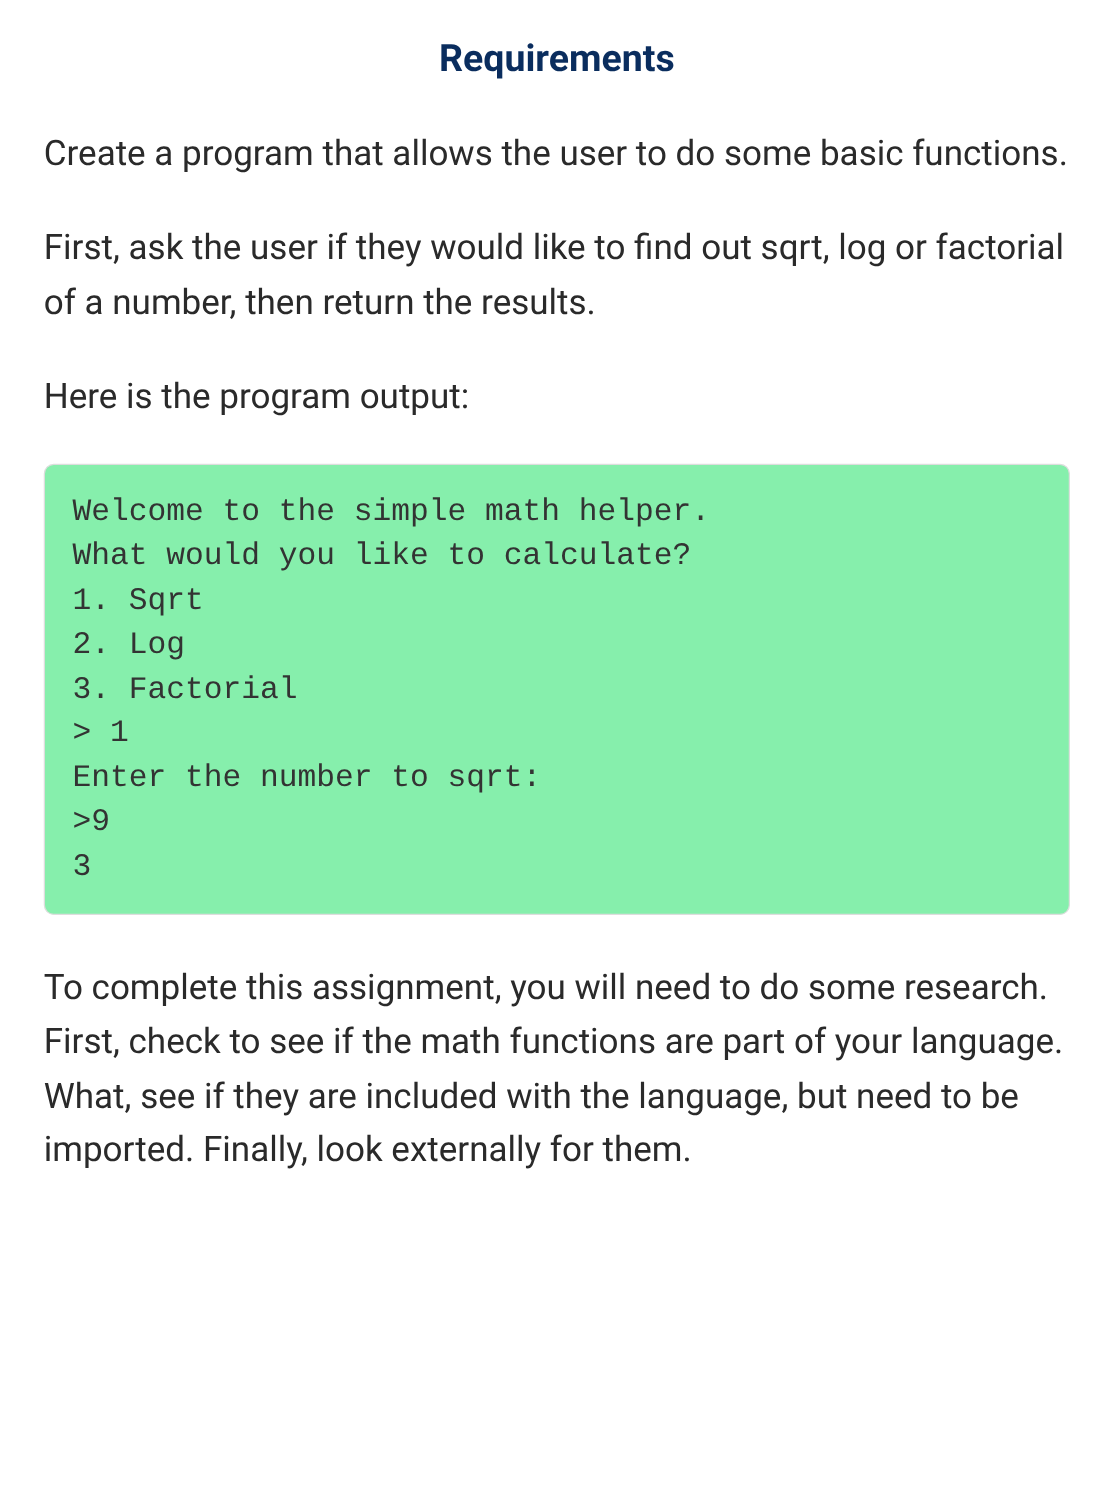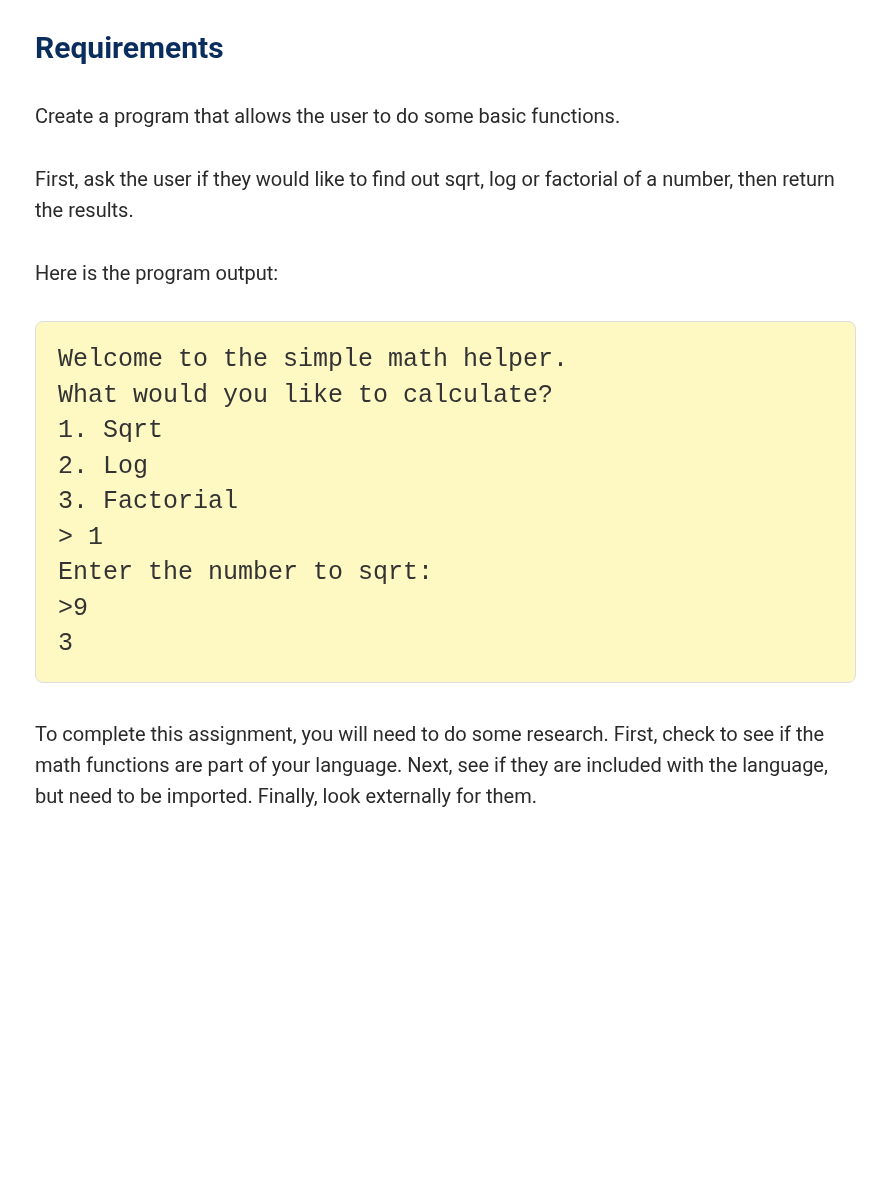--- a/index.html
+++ b/index.html
@@ -12,30 +12,31 @@
       background: #ffffff;
       padding: 30px 35px;
       width: 891px;
       color: #2a2a2a;
     }
     h2.heading {
       color: #0a2d5e;
       font-size: 30px;
       font-weight: 700;
       margin-bottom: 36px;
+      text-align: center;
     }
     p.body-text {
-      font-size: 20px;
+      font-size: 28px;
       line-height: 1.55;
       color: #2a2a2a;
       margin-bottom: 32px;
       font-weight: 400;
     }
     pre.code-block {
-      background: #fef9c3;
+      background: #86efac;
       border: 1px solid #dddddd;
       border-radius: 8px;
       padding: 20px 22px;
       font-family: "Courier New", Courier, monospace;
       font-size: 25px;
       line-height: 1.42;
       color: #333333;
       white-space: pre-wrap;
       margin-bottom: 36px;
     }
@@ -54,13 +55,13 @@
 <pre class="code-block">Welcome to the simple math helper.
 What would you like to calculate?
 1. Sqrt
 2. Log
 3. Factorial
 &gt; 1
 Enter the number to sqrt:
 &gt;9
 3</pre>
 
-<p class="body-text">To complete this assignment, you will need to do some research. First, check to see if the math functions are part of your language. Next, see if they are included with the language, but need to be imported. Finally, look externally for them.</p>
+<p class="body-text">To complete this assignment, you will need to do some research. First, check to see if the math functions are part of your language. What, see if they are included with the language, but need to be imported. Finally, look externally for them.</p>
 
 </body></html>

